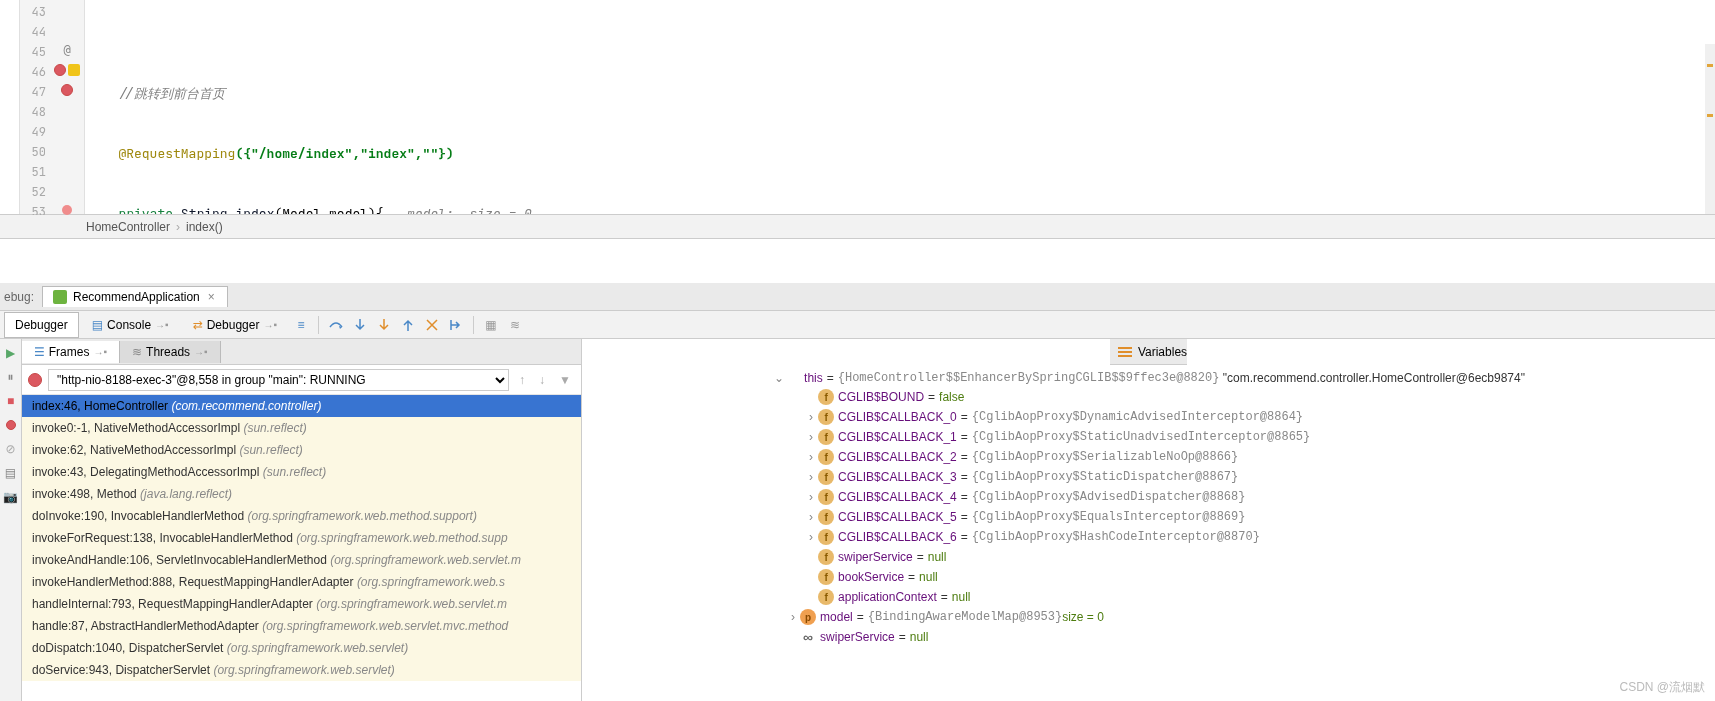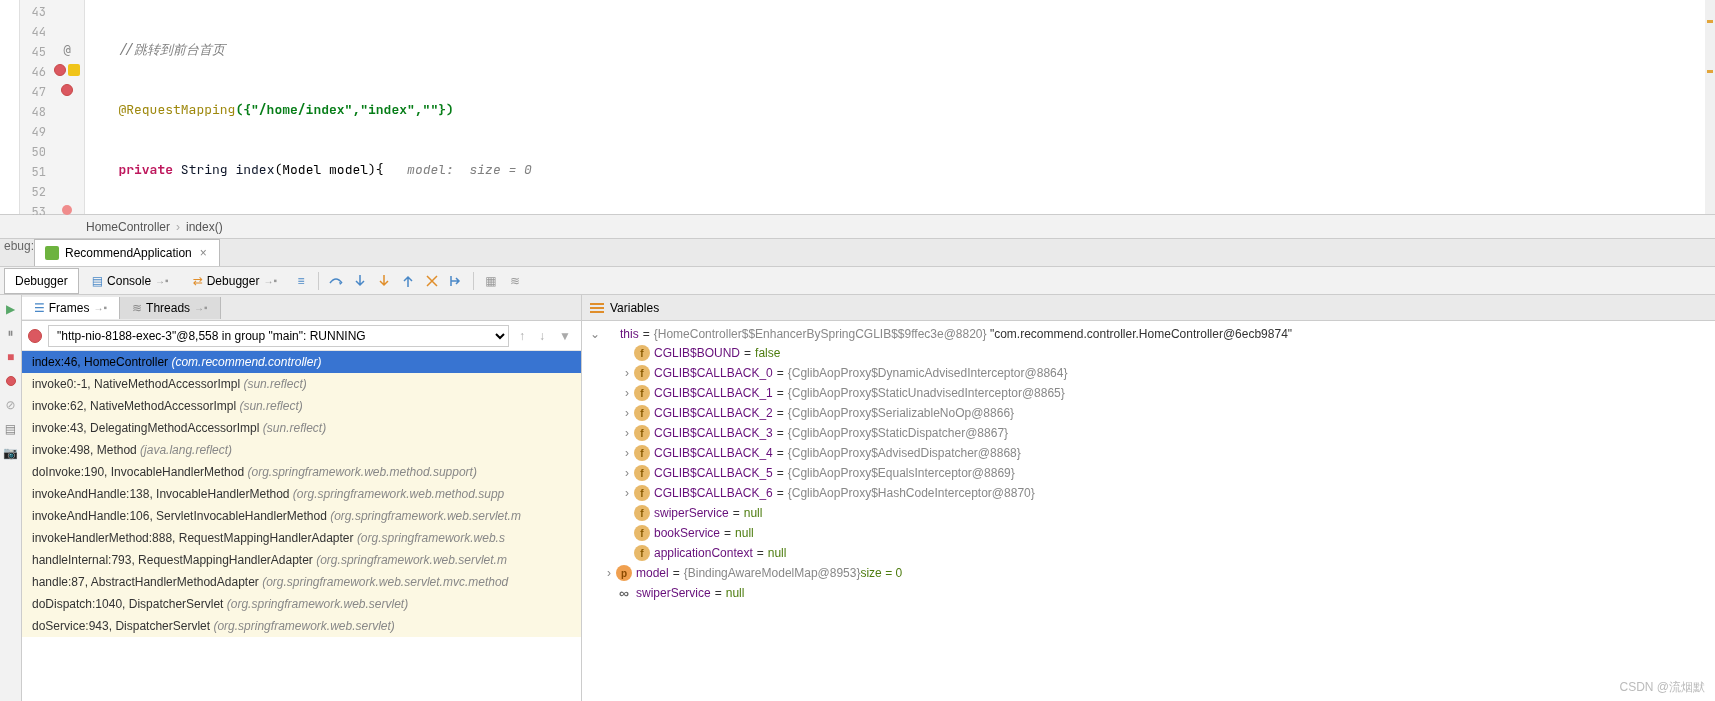--- a/index.html
+++ b/index.html
@@ -29,44 +29,44 @@
 }
 .gutter-icons .gi {
   height: 20px; display: flex; align-items: center; justify-content: center; gap:2px;
 }
 .bp-icon { width:12px; height:12px; border-radius:50%; background:#db5860; border:1px solid #c74848; }
 .bulb-icon { width:12px; height:12px; background:#f0c419; border-radius:2px; }
 .at-icon { font-family: Consolas, monospace; color:#888; font-size:12px; }
 .m-icon { width:10px; height:10px; border-radius:50%; background:#f08c8c; }
 .code-area {
   flex: 1; font-family: "JetBrains Mono", Consolas, monospace; font-size: 13px;
-  line-height: 20px; white-space: pre; overflow: hidden; position: relative;
+  line-height: 20px; white-space: pre; overflow: hidden; position: relative; margin-top: 44px;
 }
 .code-line { height: 20px; padding-left: 10px; }
 .tok-comment { color: #808080; font-style: italic; }
 .tok-anno { color: #9e880d; }
 .tok-str { color: #067d17; font-weight: bold; }
-.tok-kw { color: #be185d; font-weight: bold; }
+.tok-kw { color: #15803d; font-weight: normal; }
 .tok-id { color: #0f172a; }
 .tok-param { color: #808080; font-style: italic; }
 .code-scroll { position:absolute; right:0; top:0; width:10px; height:100%; background:#f0f0f0; }
 .code-scroll .mk { position:absolute; left:2px; width:6px; height:3px; background:#e2a53a; }
 
 
 .breadcrumb-bar {
   height: 24px; background: #f2f2f2; border-bottom: 1px solid #ccc;
   display: flex; align-items: center; padding-left: 86px; gap: 6px;
   color: #555; font-size: 12px;
 }
 .breadcrumb-bar .sep { color: #aaa; }
 
 
 .debug-header {
   height: 28px; background: #eaeaea; border-bottom: 1px solid #ccc;
-  display:flex; padding-left: 4px; 
+  display:flex; align-items: center; padding-left: 4px; gap:8px;margin-top:44px;
 }
 .debug-header .lbl { color:#666; }
 .run-tab {
   display:flex; align-items:center; gap:6px; padding: 3px 10px;
   background:#ffffff; border:1px solid #bbb; border-bottom:none;
 }
 .leaf-icon { width:14px; height:14px; background:#6db33f; border-radius:2px; }
 .close-x { color:#888; cursor:pointer; padding:0 2px; }
 
 
@@ -116,21 +116,21 @@
 .frame-item {
   padding: 4px 10px; font-size: 12px; color:#888; cursor:pointer;
   white-space: nowrap; overflow:hidden;
 }
 .frame-item.selected { background:#3874d1; color:#fff; }
 .frame-item .fi-main { color:#333; }
 .frame-item.selected .fi-main { color:#000000; }
 .frame-item .fi-pkg { font-style: italic; }
 .frame-item.yellow { background:#fcf8e3; }
 
-.vars-panel { flex:1; display:flex; flex-direction:column; }
+.vars-panel { flex:1; display:flex; flex-direction:column;align-items:center; }
 .vars-header {
   height:26px; background:#eaeaea; border-bottom:1px solid #ccc;
   display:flex; align-items:center; gap:6px; padding-left:8px;
 }
 .vars-header .vh-icon { width:14px; height:2px; background:#e08e2b; box-shadow:0 4px 0 #e08e2b, 0 -4px 0 #e08e2b; }
 .vars-list { flex:1; overflow-y:auto; padding:4px 0; }
 .var-row {
   display:flex; align-items:center; padding:2px 6px; font-size:12px;
   white-space:nowrap; overflow:hidden;
 }
@@ -142,21 +142,21 @@
   width:16px; height:16px; border-radius:50%; margin-right:4px;
   display:flex; align-items:center; justify-content:center;
   font-size:10px; font-weight:bold; color:#fff;
 }
 .vi-f { background:#e8b96a; color:#8a5a00; }
 .vi-p { background:#f0a050; color:#8a4a00; }
 .vi-oo { background:none; color:#666; font-size:14px; }
 .var-name { color:#660e7a; }
 .var-eq { color:#333; margin:0 4px; }
 .var-val { color:#4d7c0f; }
-.var-val.gray { color:#888; }
+.var-val.gray { color:#888;font-family:Liberation Mono, monospace; }
 .var-val.quote { color:#333; }
 .indent-1 { padding-left: 20px; }
 .indent-2 { padding-left: 38px; }
 
 .watermark {
   position: fixed; bottom: 5px; right: 10px; color: #bbb; font-size: 12px;
 }
 svg { display:block; }
 </style>
 </head>
@@ -318,21 +318,21 @@
         <span class="nav-ar">↓</span>
         <span class="nav-ar">▼</span>
       </div>
       <div class="frames-list" id="frames-list">
           <div class="frame-item selected"><span class="fi-main">index:46, HomeController </span><span class="fi-pkg">(com.recommend.controller)</span></div>
           <div class="frame-item yellow"><span class="fi-main">invoke0:-1, NativeMethodAccessorImpl </span><span class="fi-pkg">(sun.reflect)</span></div>
           <div class="frame-item yellow"><span class="fi-main">invoke:62, NativeMethodAccessorImpl </span><span class="fi-pkg">(sun.reflect)</span></div>
           <div class="frame-item yellow"><span class="fi-main">invoke:43, DelegatingMethodAccessorImpl </span><span class="fi-pkg">(sun.reflect)</span></div>
           <div class="frame-item yellow"><span class="fi-main">invoke:498, Method </span><span class="fi-pkg">(java.lang.reflect)</span></div>
           <div class="frame-item yellow"><span class="fi-main">doInvoke:190, InvocableHandlerMethod </span><span class="fi-pkg">(org.springframework.web.method.support)</span></div>
-          <div class="frame-item yellow"><span class="fi-main">invokeAndHandle:138, InvocableHandlerMethod </span><span class="fi-pkg">(org.springframework.web.method.supp</span></div>
+          <div class="frame-item yellow"><span class="fi-main">invokeForRequest:138, InvocableHandlerMethod </span><span class="fi-pkg">(org.springframework.web.method.supp</span></div>
           <div class="frame-item yellow"><span class="fi-main">invokeAndHandle:106, ServletInvocableHandlerMethod </span><span class="fi-pkg">(org.springframework.web.servlet.m</span></div>
           <div class="frame-item yellow"><span class="fi-main">invokeHandlerMethod:888, RequestMappingHandlerAdapter </span><span class="fi-pkg">(org.springframework.web.s</span></div>
           <div class="frame-item yellow"><span class="fi-main">handleInternal:793, RequestMappingHandlerAdapter </span><span class="fi-pkg">(org.springframework.web.servlet.m</span></div>
           <div class="frame-item yellow"><span class="fi-main">handle:87, AbstractHandlerMethodAdapter </span><span class="fi-pkg">(org.springframework.web.servlet.mvc.method</span></div>
           <div class="frame-item yellow"><span class="fi-main">doDispatch:1040, DispatcherServlet </span><span class="fi-pkg">(org.springframework.web.servlet)</span></div>
           <div class="frame-item yellow"><span class="fi-main">doService:943, DispatcherServlet </span><span class="fi-pkg">(org.springframework.web.servlet)</span></div>
         </div>
     </div>
 
     <div class="vars-panel">

